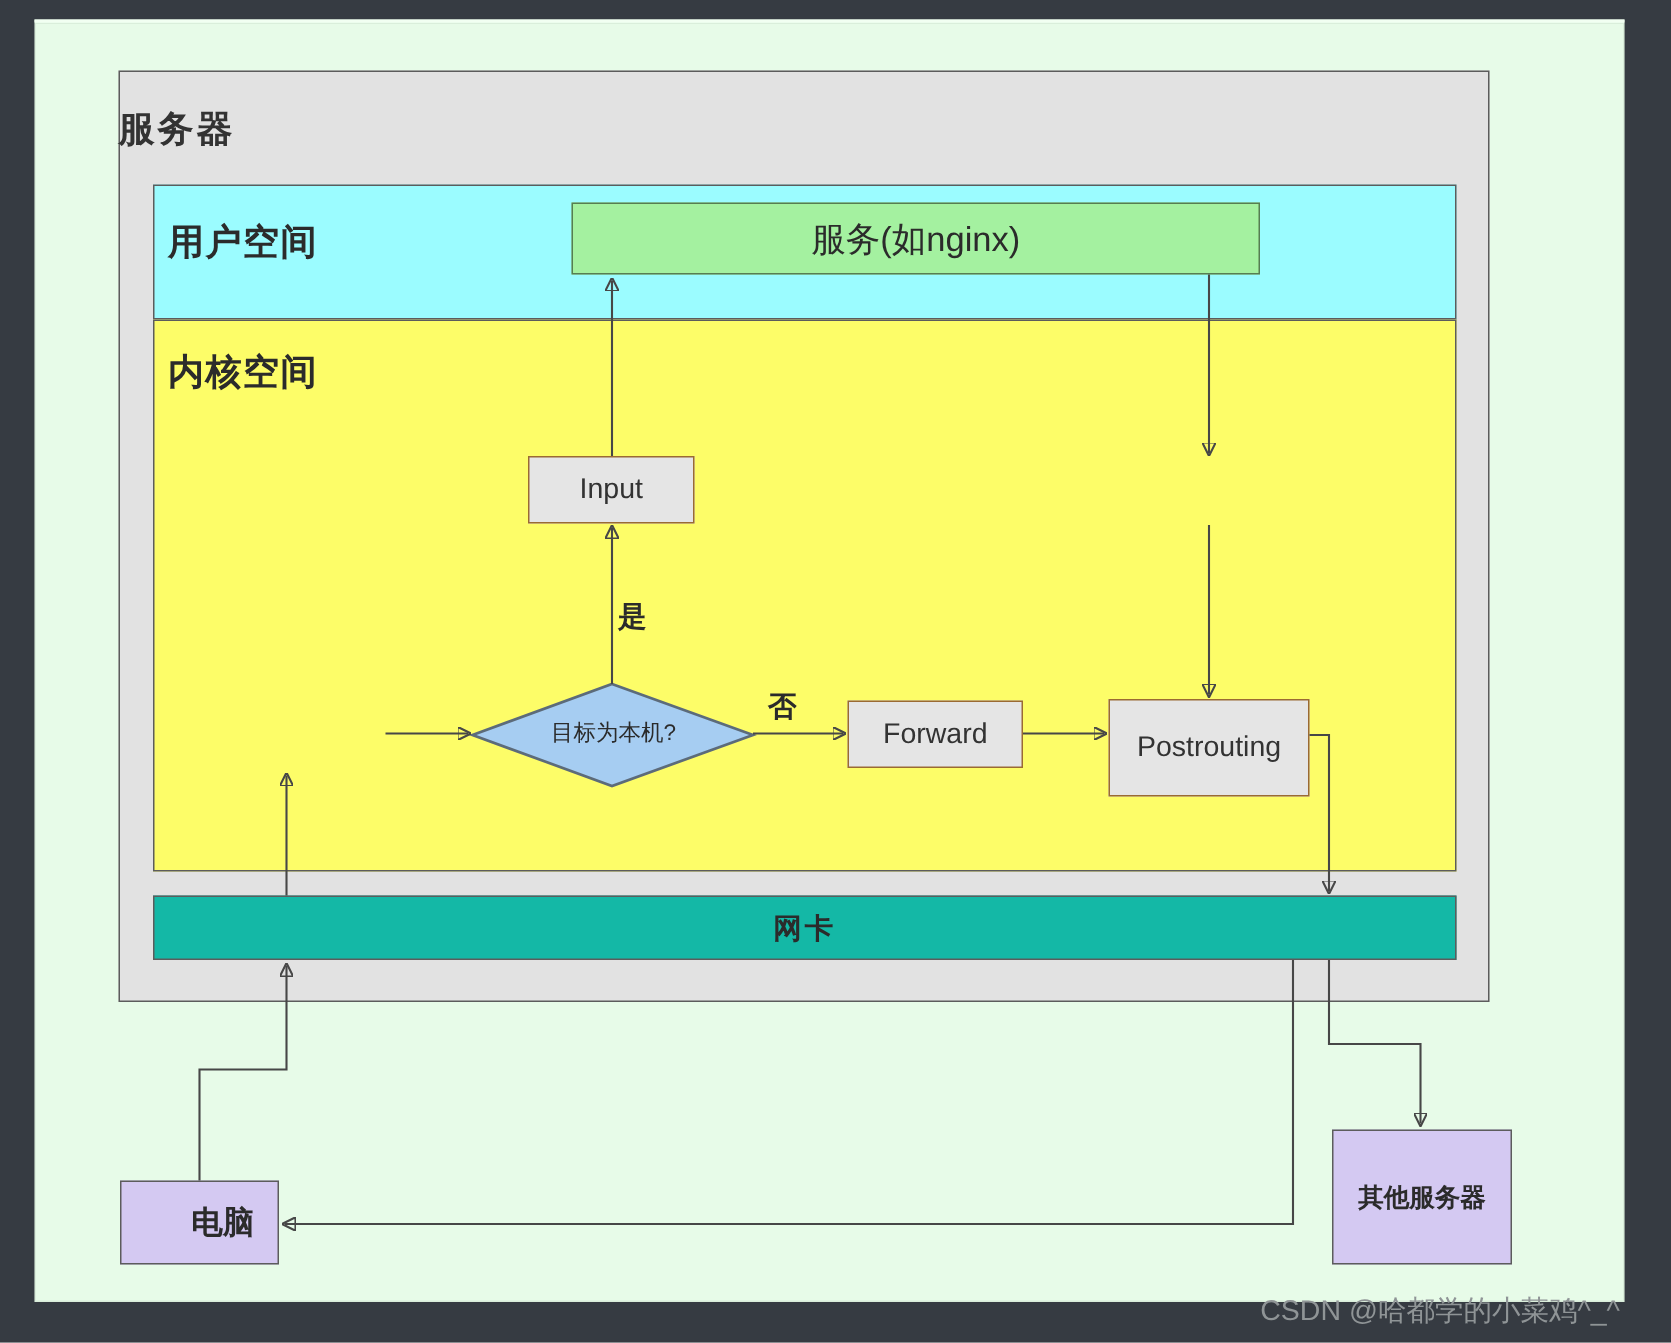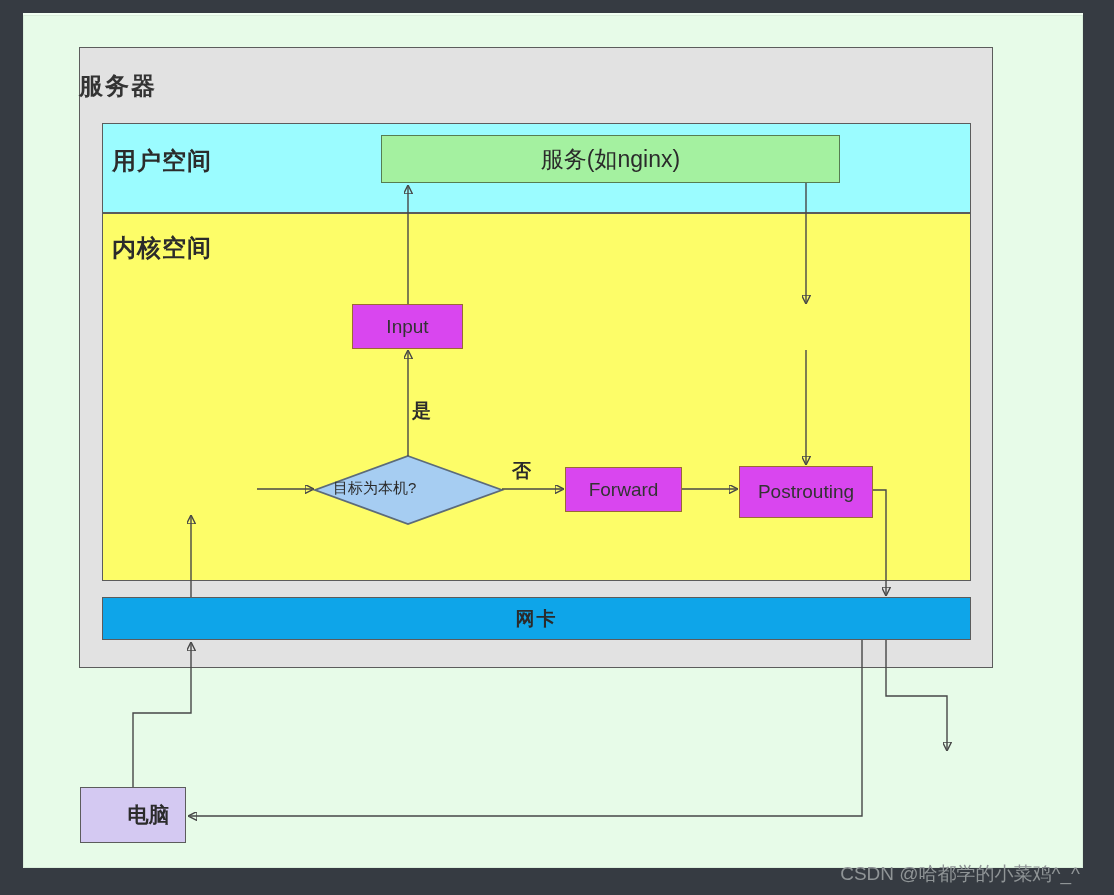--- a/index.html
+++ b/index.html
@@ -46,40 +46,40 @@
   .user-space-label { left: 112px; top: 145px; }
   .kernel-space-label { left: 112px; top: 232px; }
   .service-box {
     left: 381px; top: 135px; width: 459px; height: 48px;
     background: #a4f1a0;
     border: 1.5px solid #567d52;
     display: flex; align-items: center; justify-content: center;
     font-size: 23px; font-weight: normal; color: #2b2b2b;
   }
   .node {
-    background: #d946ef;
+    background: #e5e5e5;
     border: 1.5px solid #9a6a33;
     display: flex; align-items: center; justify-content: center;
     font-size: 19px; color: #333;
   }
   .node-input       { left: 352px; top: 304px; width: 111px; height: 45px; }
   .node-output      { left: 751px; top: 305px; width: 111px; height: 45px; }
   .node-prerouting  { left: 139px; top: 466px; width: 118px; height: 47px; }
   .node-forward     { left: 565px; top: 467px; width: 117px; height: 45px; }
-  .node-postrouting { left: 739px; top: 466px; width: 134px; height: 52px; }
+  .node-postrouting { left: 739px; top: 466px; width: 134px; height: 65px; }
   .diamond-label {
     left: 333px; top: 479px; width: 152px; height: 22px;
-    text-align: left; font-size: 15px; color: #2b2b2b;
+    text-align: center; font-size: 15px; color: #2b2b2b;
   }
   .edge-label { font-size: 19px; font-weight: 600; color: #2b2b2b; }
   .label-yes { left: 412px; top: 398px; }
   .label-no  { left: 512px; top: 458px; }
   .nic-bar {
     left: 102px; top: 597px; width: 869px; height: 43px;
-    background: #0ea5e9;
+    background: #14b8a6;
     border: 1.5px solid #5c5c5c;
     display: flex; align-items: center; justify-content: center;
     font-size: 19px; font-weight: bold; color: #2b2b2b; letter-spacing: 2px;
   }
   .ext-box {
     background: #d4c9f2;
     border: 1.5px solid #5c5c5c;
     display: flex; align-items: center; justify-content: center;
     font-weight: bold; color: #2b2b2b;
   }
@@ -118,20 +118,21 @@
 
   <div class="abs service-box">服务(如nginx)</div>
 
   <div class="abs node node-input">Input</div>
   <div class="abs node node-forward">Forward</div>
   <div class="abs node node-postrouting">Postrouting</div>
 
   <div class="abs nic-bar">网卡</div>
 
   <div class="abs ext-box computer-box">电脑</div>
+  <div class="abs ext-box other-server-box">其他服务器</div>
 
   <svg class="connectors" viewBox="0 0 1114 895" xmlns="http://www.w3.org/2000/svg">
     <defs>
       <marker id="arr" markerWidth="9" markerHeight="9" refX="7" refY="4.5" orient="auto" markerUnits="userSpaceOnUse">
         <path d="M0,0 L9,4.5 L0,9 Z" fill="#3d3d3d" stroke="none"></path>
       </marker>
     </defs>
 
     <polygon class="diamond" points="408,456 502,490 408,524 315,490"></polygon>
 

